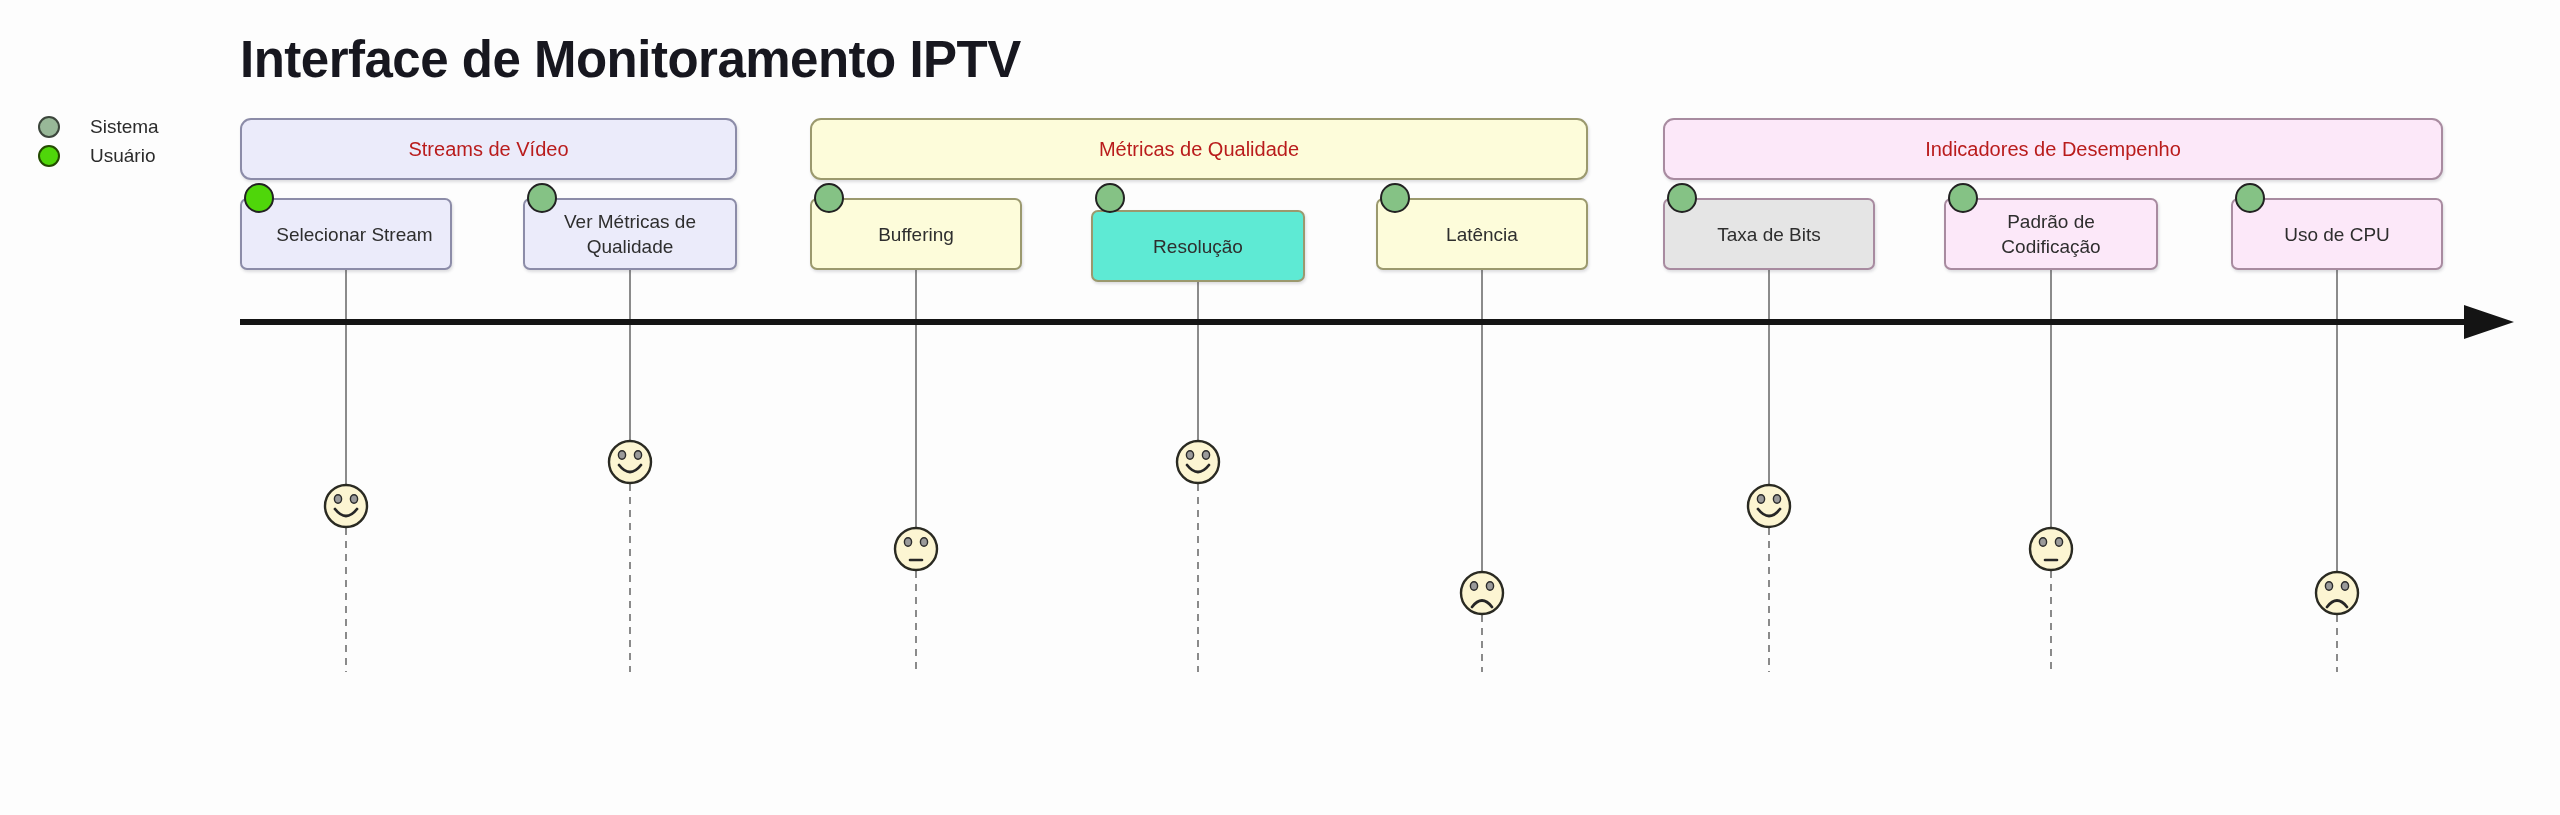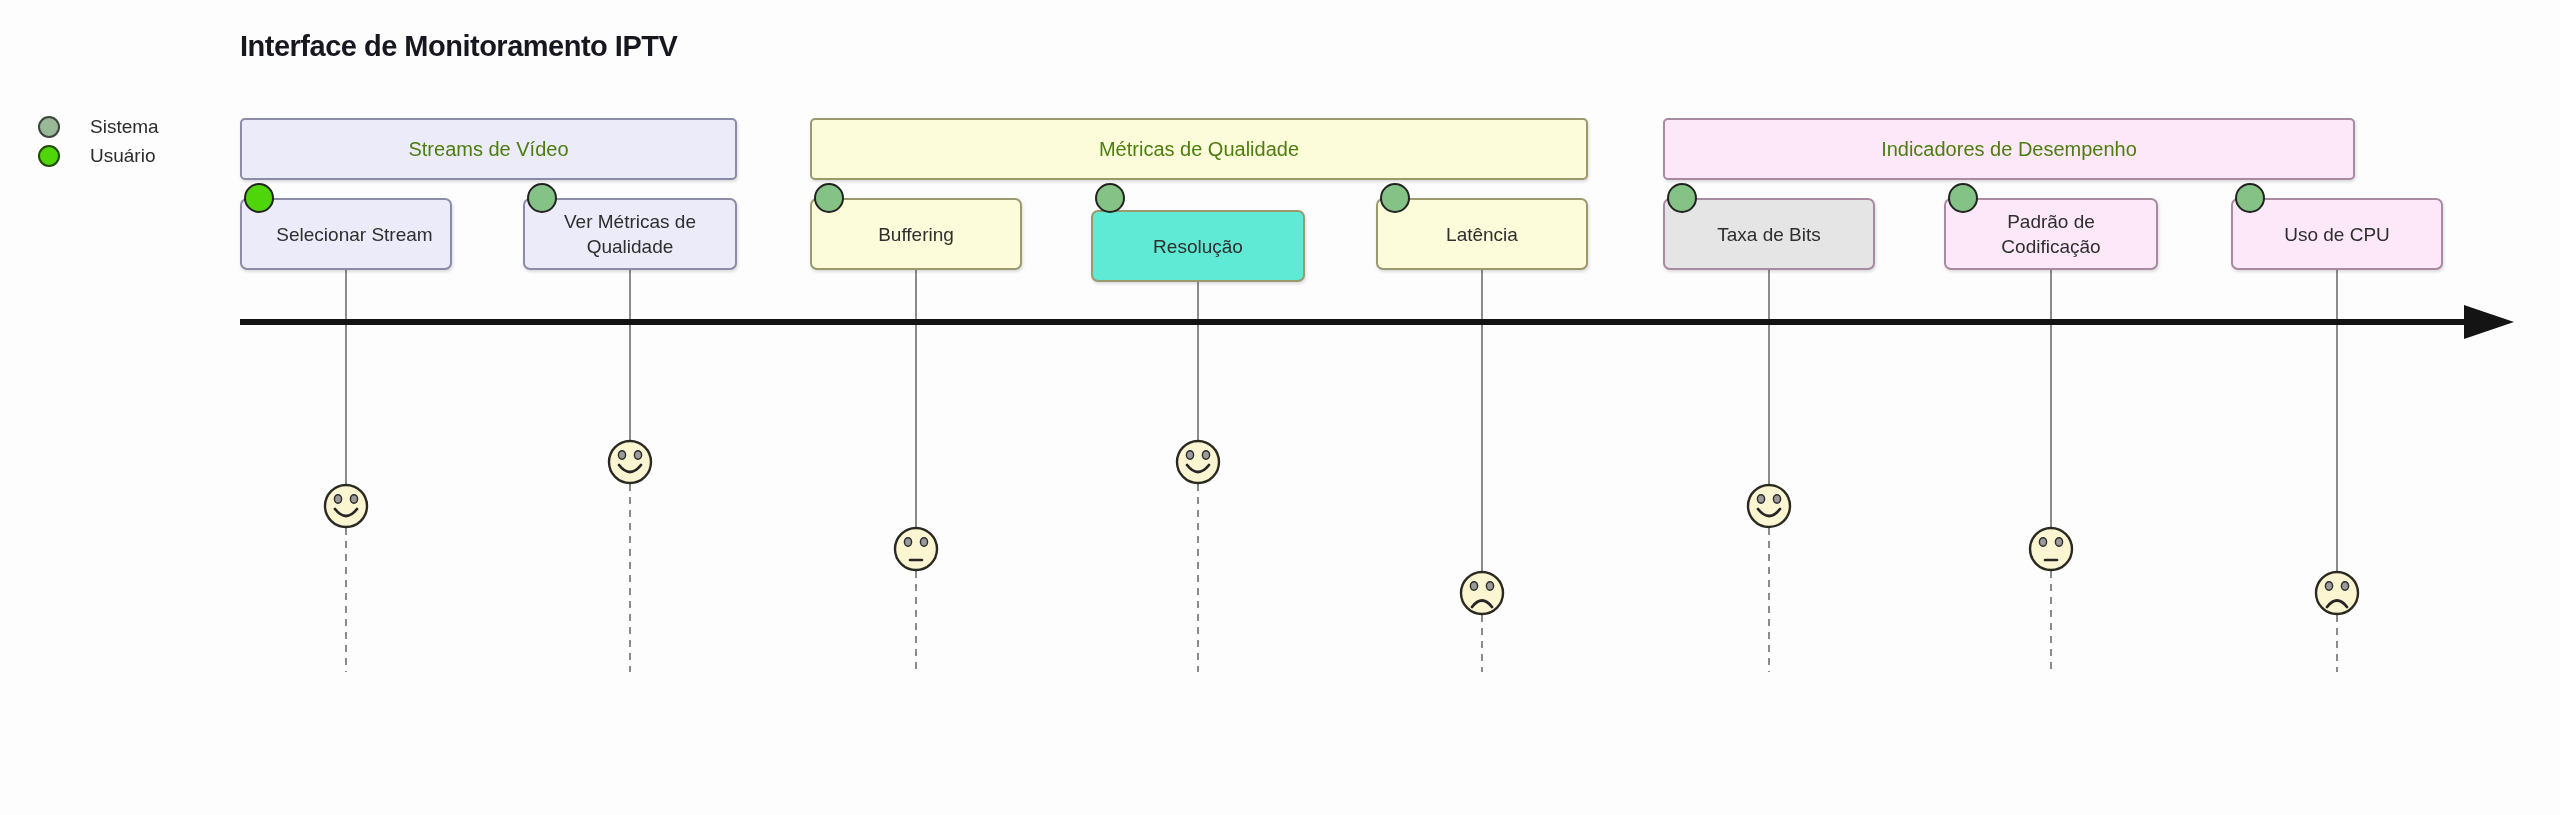--- a/index.html
+++ b/index.html
@@ -2,35 +2,35 @@
 <html><head>
 <meta charset="utf-8">
 <style>
   html,body{margin:0;padding:0;background:#ffffff;}
   .stage{
     position:relative;width:2560px;height:815px;background:#fdfdfd;overflow:hidden;
     font-family:"Liberation Sans", sans-serif;
   }
   .title{
     position:absolute;left:240px;top:30px;
-    font-size:29px;font-weight:700;color:#17171f;letter-spacing:-0.5px;
+    font-size:51px;font-weight:700;color:#17171f;letter-spacing:-0.5px;
     white-space:nowrap;
   }
   .legend{position:absolute;left:38px;top:112px;}
   .legend-row{display:flex;align-items:center;gap:30px;height:29px;}
   .swatch{
     width:22px;height:22px;border-radius:50%;
     border:2px solid #333;box-sizing:border-box;flex:0 0 auto;
   }
   .legend-label{font-size:19px;color:#2b2b2b;}
   .section-bar{
     position:absolute;top:118px;height:62px;
-    border:2px solid;border-radius:5px;box-sizing:border-box;
+    border:2px solid;border-radius:11px;box-sizing:border-box;
     display:flex;align-items:center;justify-content:center;
-    font-size:20px;color:#4d7c0f;z-index:2;
+    font-size:20px;color:#b91c1c;z-index:2;
     box-shadow:1px 2px 3px rgba(70,70,90,0.18);
   }
   .task-box{
     position:absolute;top:198px;height:72px;
     border:2px solid;border-radius:7px;box-sizing:border-box;
     display:flex;align-items:center;justify-content:center;text-align:center;
     font-size:19px;line-height:25px;color:#2e2e2e;padding:0 10px;z-index:2;
     box-shadow:1px 2px 3px rgba(70,70,90,0.18);
   }
   .actor-dot{
@@ -141,21 +141,21 @@
       </div>
       <div class="actor-dot" style="left: 814px; top: 183px; background: rgb(133, 194, 133);"></div>
       <div class="task-box" style="left: 1091px; width: 214px; background: #5eead4; border-color: rgb(155, 153, 110); margin-top: 12px;">
         <span>Resolução</span>
       </div>
       <div class="actor-dot" style="left: 1095px; top: 183px; background: rgb(133, 194, 133);"></div>
       <div class="task-box" style="left: 1376px; width: 212px; background: rgb(253, 252, 218); border-color: rgb(155, 153, 110);">
         <span>Latência</span>
       </div>
       <div class="actor-dot" style="left: 1380px; top: 183px; background: rgb(133, 194, 133);"></div>
-      <div class="section-bar" style="left: 1663px; width: 692px; background: rgb(252, 232, 249); border-color: rgb(168, 139, 160);">Indicadores de Desempenho</div>
+      <div class="section-bar" style="left: 1663px; width: 780px; background: rgb(252, 232, 249); border-color: rgb(168, 139, 160);">Indicadores de Desempenho</div>
       <div class="task-box" style="left: 1663px; width: 212px; background: #e5e5e5; border-color: rgb(168, 139, 160);">
         <span>Taxa de Bits</span>
       </div>
       <div class="actor-dot" style="left: 1667px; top: 183px; background: rgb(133, 194, 133);"></div>
       <div class="task-box" style="left: 1944px; width: 214px; background: rgb(252, 232, 249); border-color: rgb(168, 139, 160);">
         <span>Padrão de Codificação</span>
       </div>
       <div class="actor-dot" style="left: 1948px; top: 183px; background: rgb(133, 194, 133);"></div>
       <div class="task-box" style="left: 2231px; width: 212px; background: rgb(252, 232, 249); border-color: rgb(168, 139, 160);">
         <span>Uso de CPU</span>

